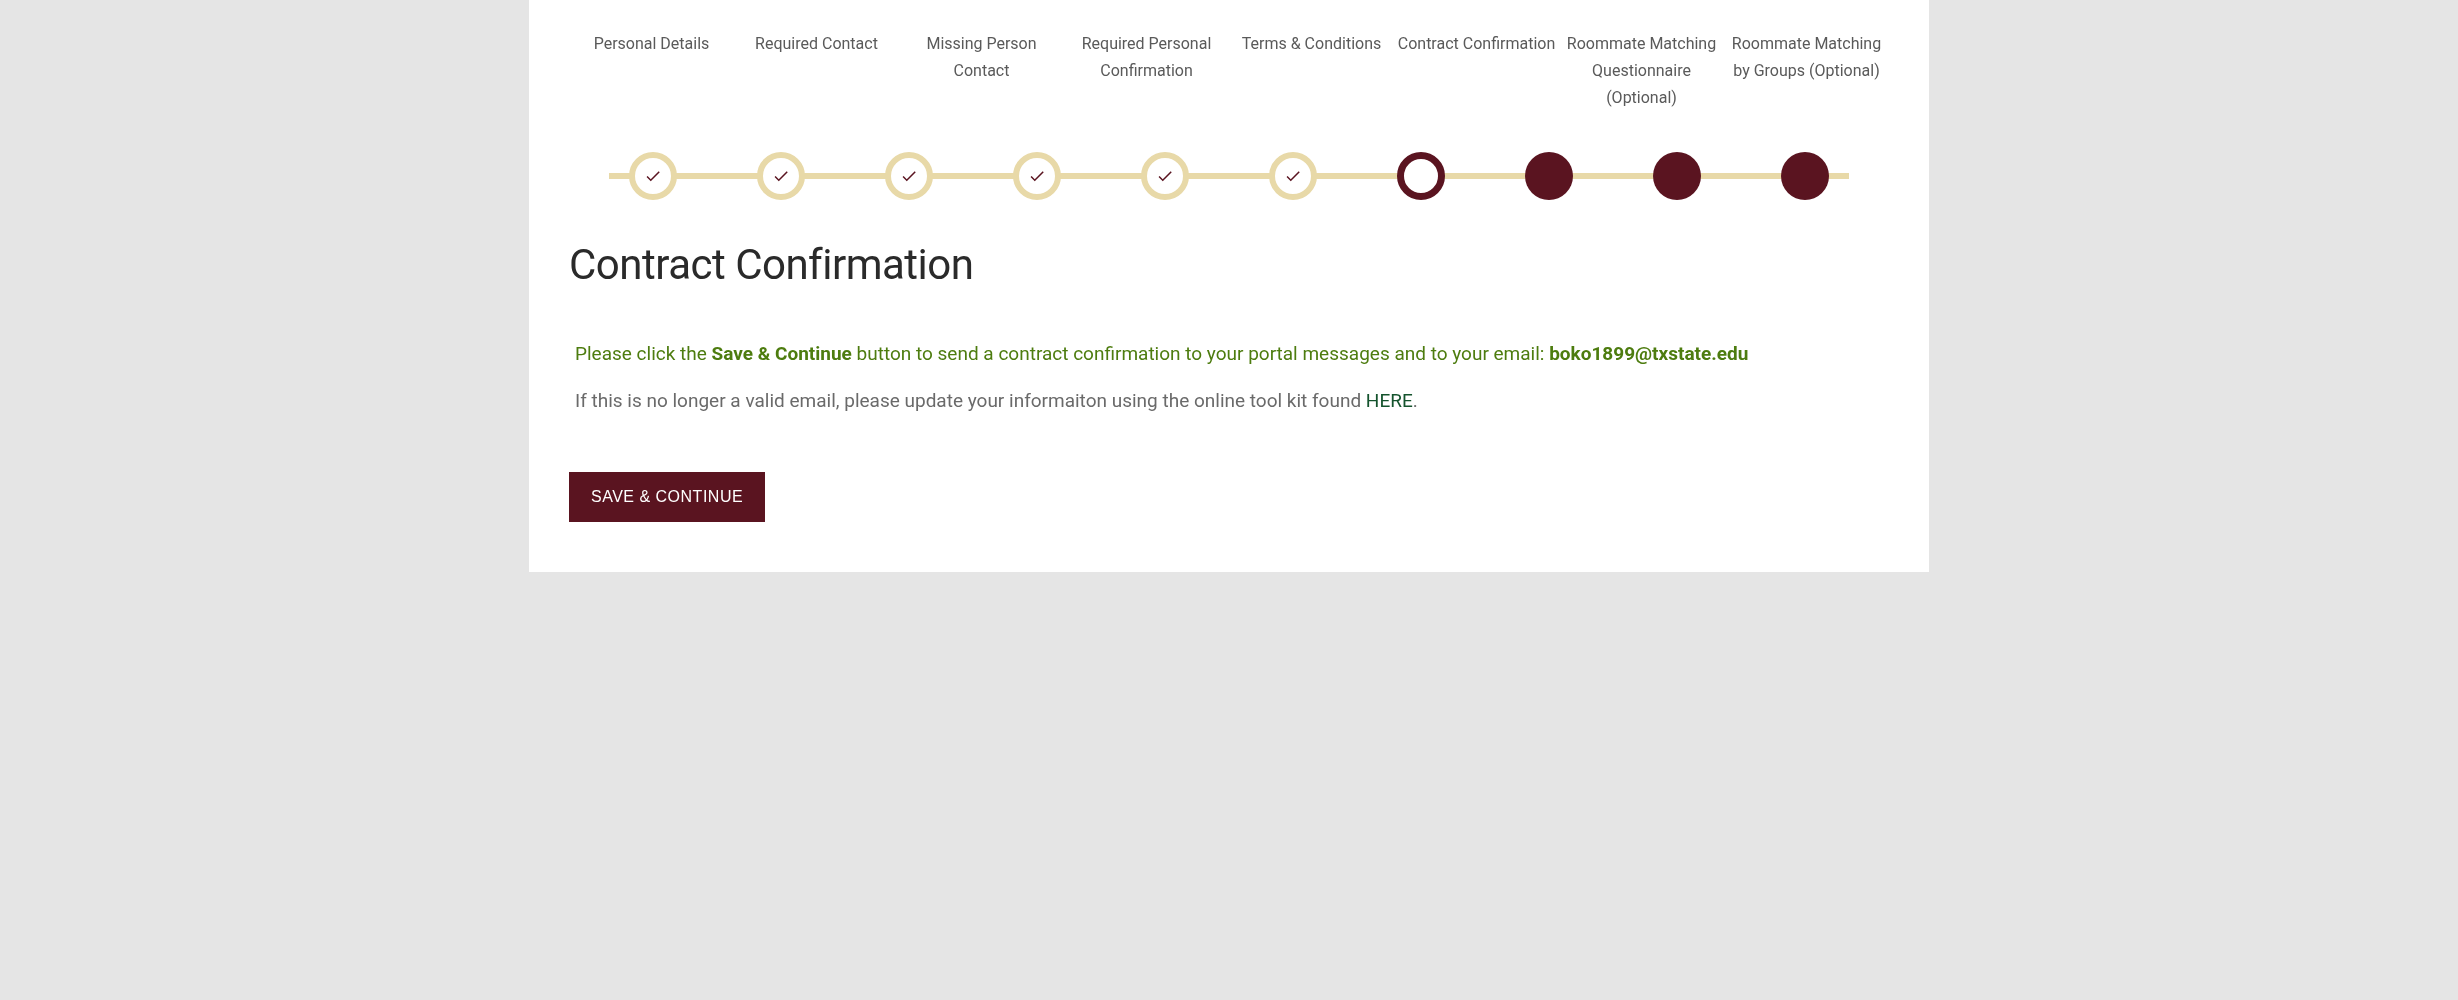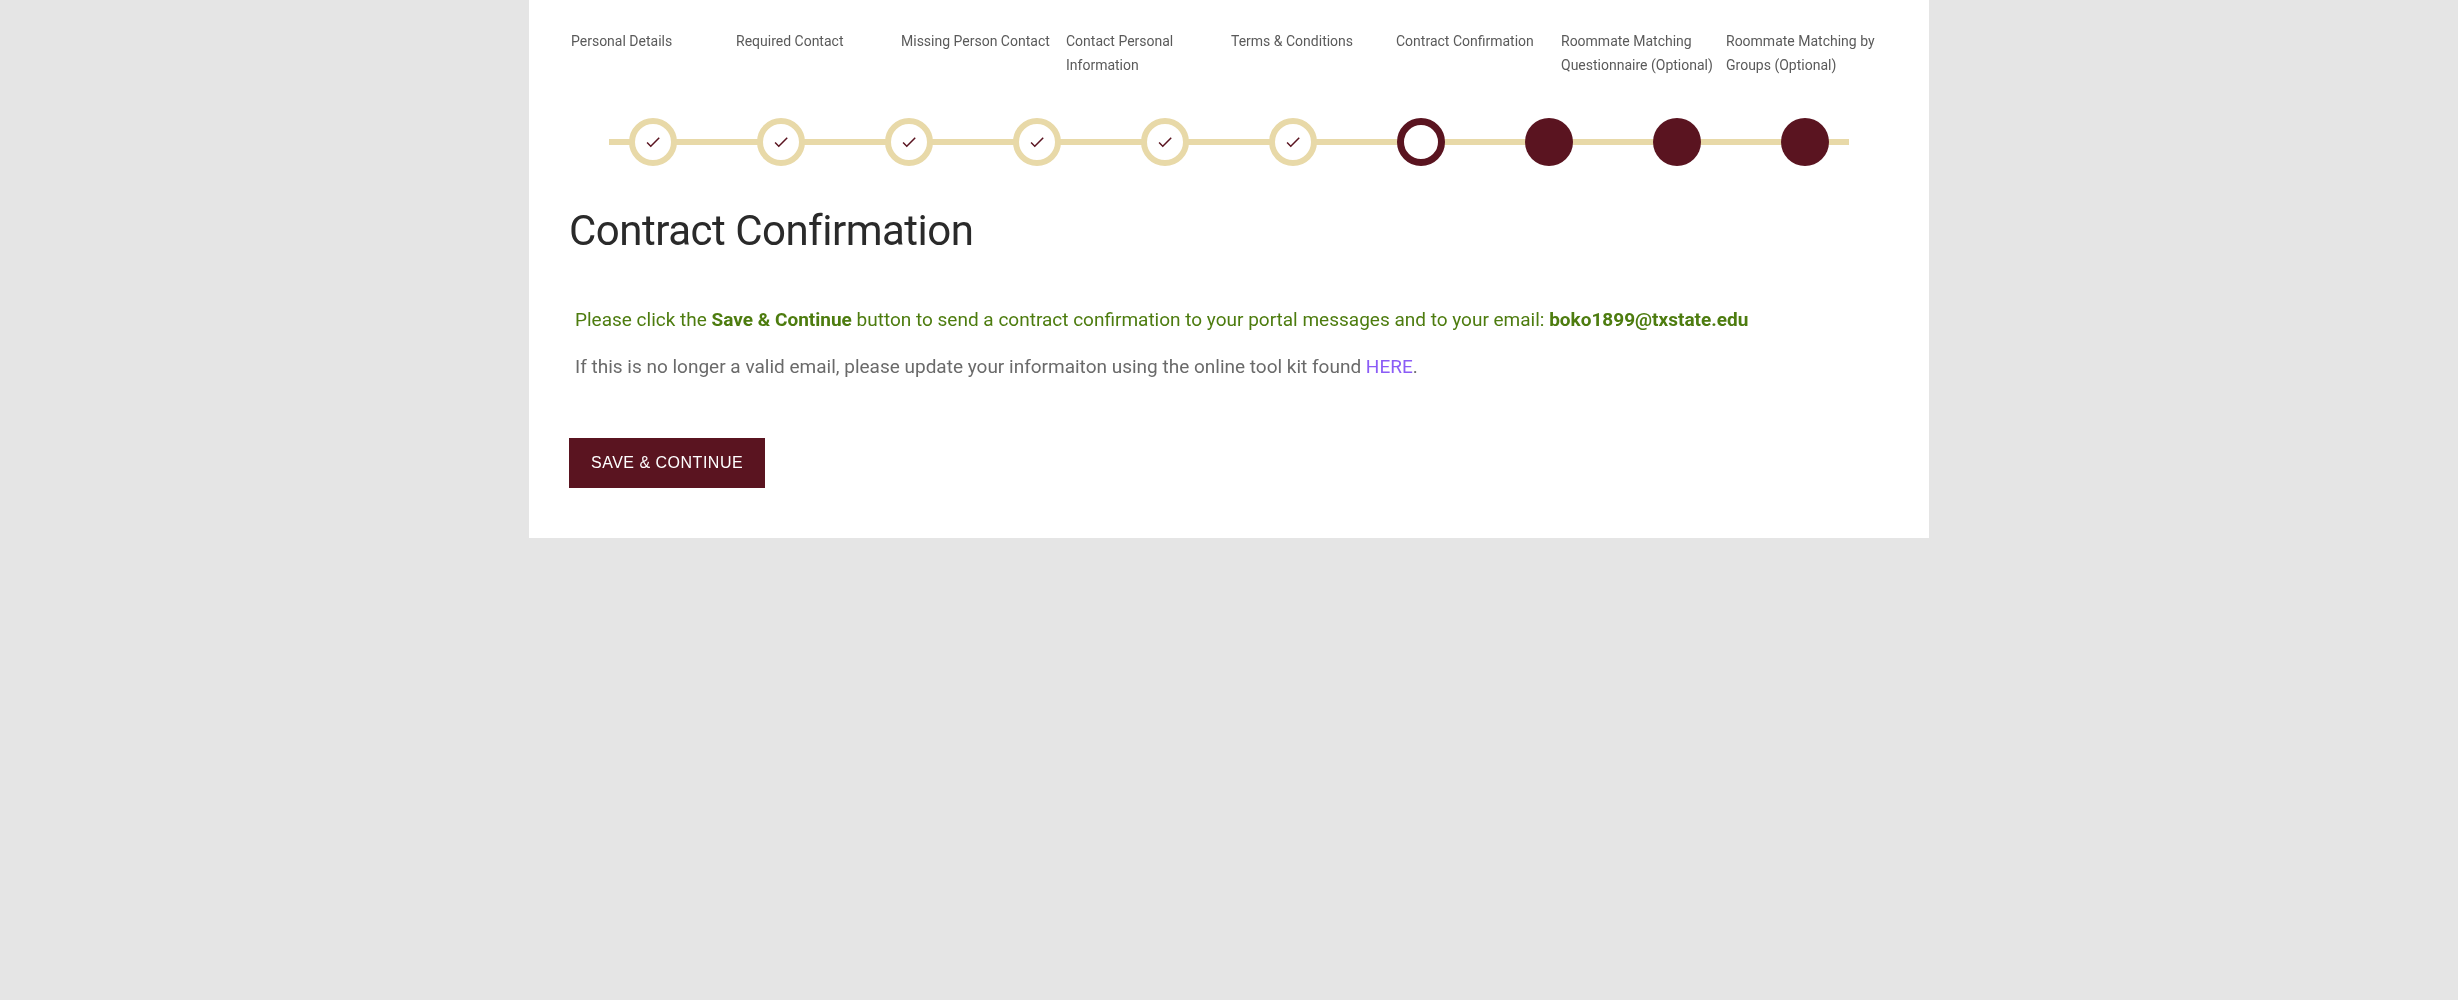--- a/index.html
+++ b/index.html
@@ -19,22 +19,23 @@
       width: 1400px;
       padding: 30px 40px 50px 40px;
     }
     .stepper {
       display: flex;
       justify-content: space-between;
       margin-bottom: 40px;
     }
     .step {
       flex: 1;
+      text-align: center;
       color: #5a5a5a;
-      font-size: 14px;
+      font-size: 16px;
       line-height: 1.7;
       padding: 0 2px;
     }
     .progress-bar {
       position: relative;
       display: flex;
       align-items: center;
       justify-content: space-between;
       margin: 30px 20px 40px 20px;
     }
@@ -92,21 +93,21 @@
     .body-text strong {
       font-weight: 700;
     }
     .sub-text {
       font-size: 19px;
       color: #6a6a6a;
       margin-bottom: 60px;
       padding-left: 6px;
     }
     .sub-text a {
-      color: #8b5cf6;
+      color: #14532d;
       text-decoration: none;
     }
     .save-btn {
       background-color: #5a1420;
       color: #ffffff;
       border: none;
       padding: 16px 22px;
       font-size: 16px;
       letter-spacing: 0.5px;
       cursor: pointer;
@@ -120,21 +121,21 @@
   </style>
 </head>
 <body>
 
 <div class="container">
 
   <div class="stepper">
     <div class="step">Personal Details</div>
     <div class="step">Required Contact</div>
     <div class="step">Missing Person Contact</div>
-    <div class="step">Contact Personal Information</div>
+    <div class="step">Required Personal Confirmation</div>
     <div class="step">Terms &amp; Conditions</div>
     <div class="step">Contract Confirmation</div>
     <div class="step">Roommate Matching Questionnaire (Optional)</div>
     <div class="step">Roommate Matching by Groups (Optional)</div>
   </div>
 
   <div class="progress-bar">
     <div class="progress-line"></div>
     <div class="step-wrap">
         <div class="circle completed">

